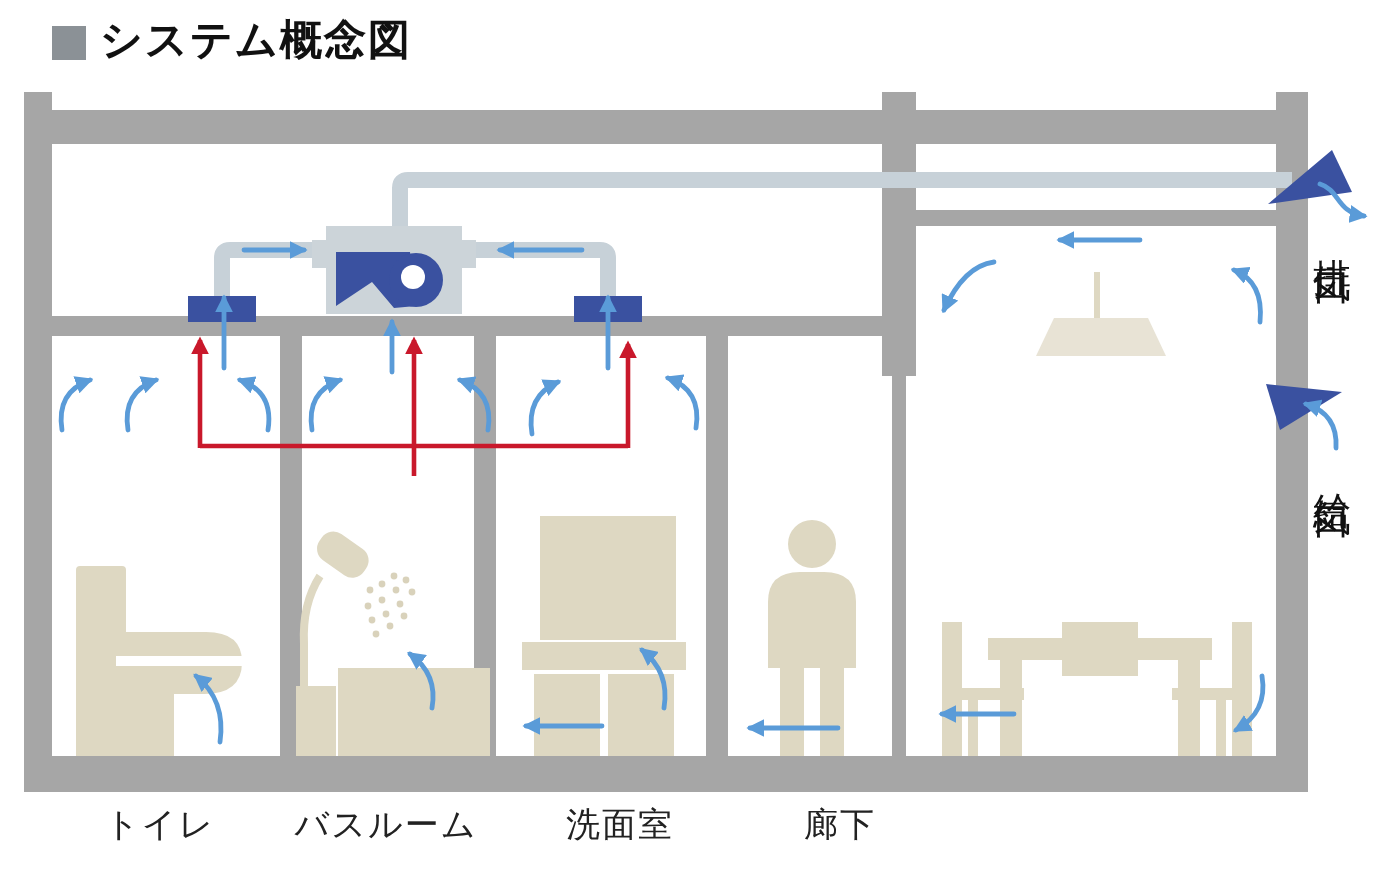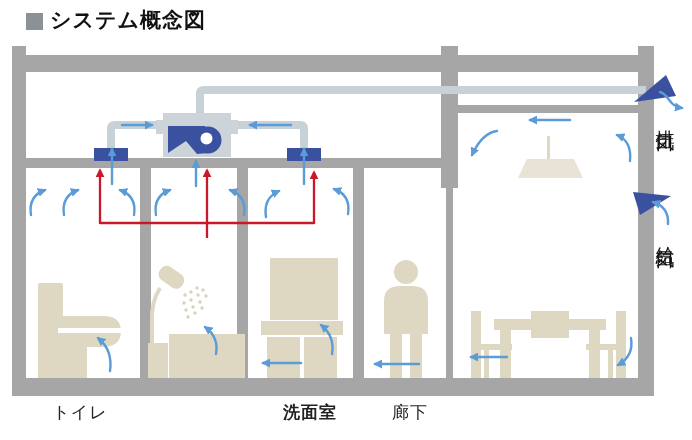--- a/index.html
+++ b/index.html
@@ -186,16 +186,17 @@
 
       <path d="M660,92 C670,95 668,106 682,108" marker-end="url(#mB)"></path>
       <path d="M668,224 Q669,207 653,202" marker-end="url(#mB)"></path>
     </g>
   </svg>
 
   <div class="vlabel" style="top:114px;">排気口</div>
   <div class="vlabel" style="top:231px;">給気口</div>
 
   <div class="room-label" style="left:80px;text-align:center;">トイレ</div>
-  <div class="room-label" style="left:310px;font-weight:bold;">洗面室</div>
-  <div class="room-label" style="left:410px;">廊下</div>
+  <div class="room-label" style="left:193px;">バスルーム</div>
+  <div class="room-label" style="left:310px;">洗面室</div>
+  <div class="room-label" style="left:420px;">廊下</div>
 
 </div>
 
 </body></html>

